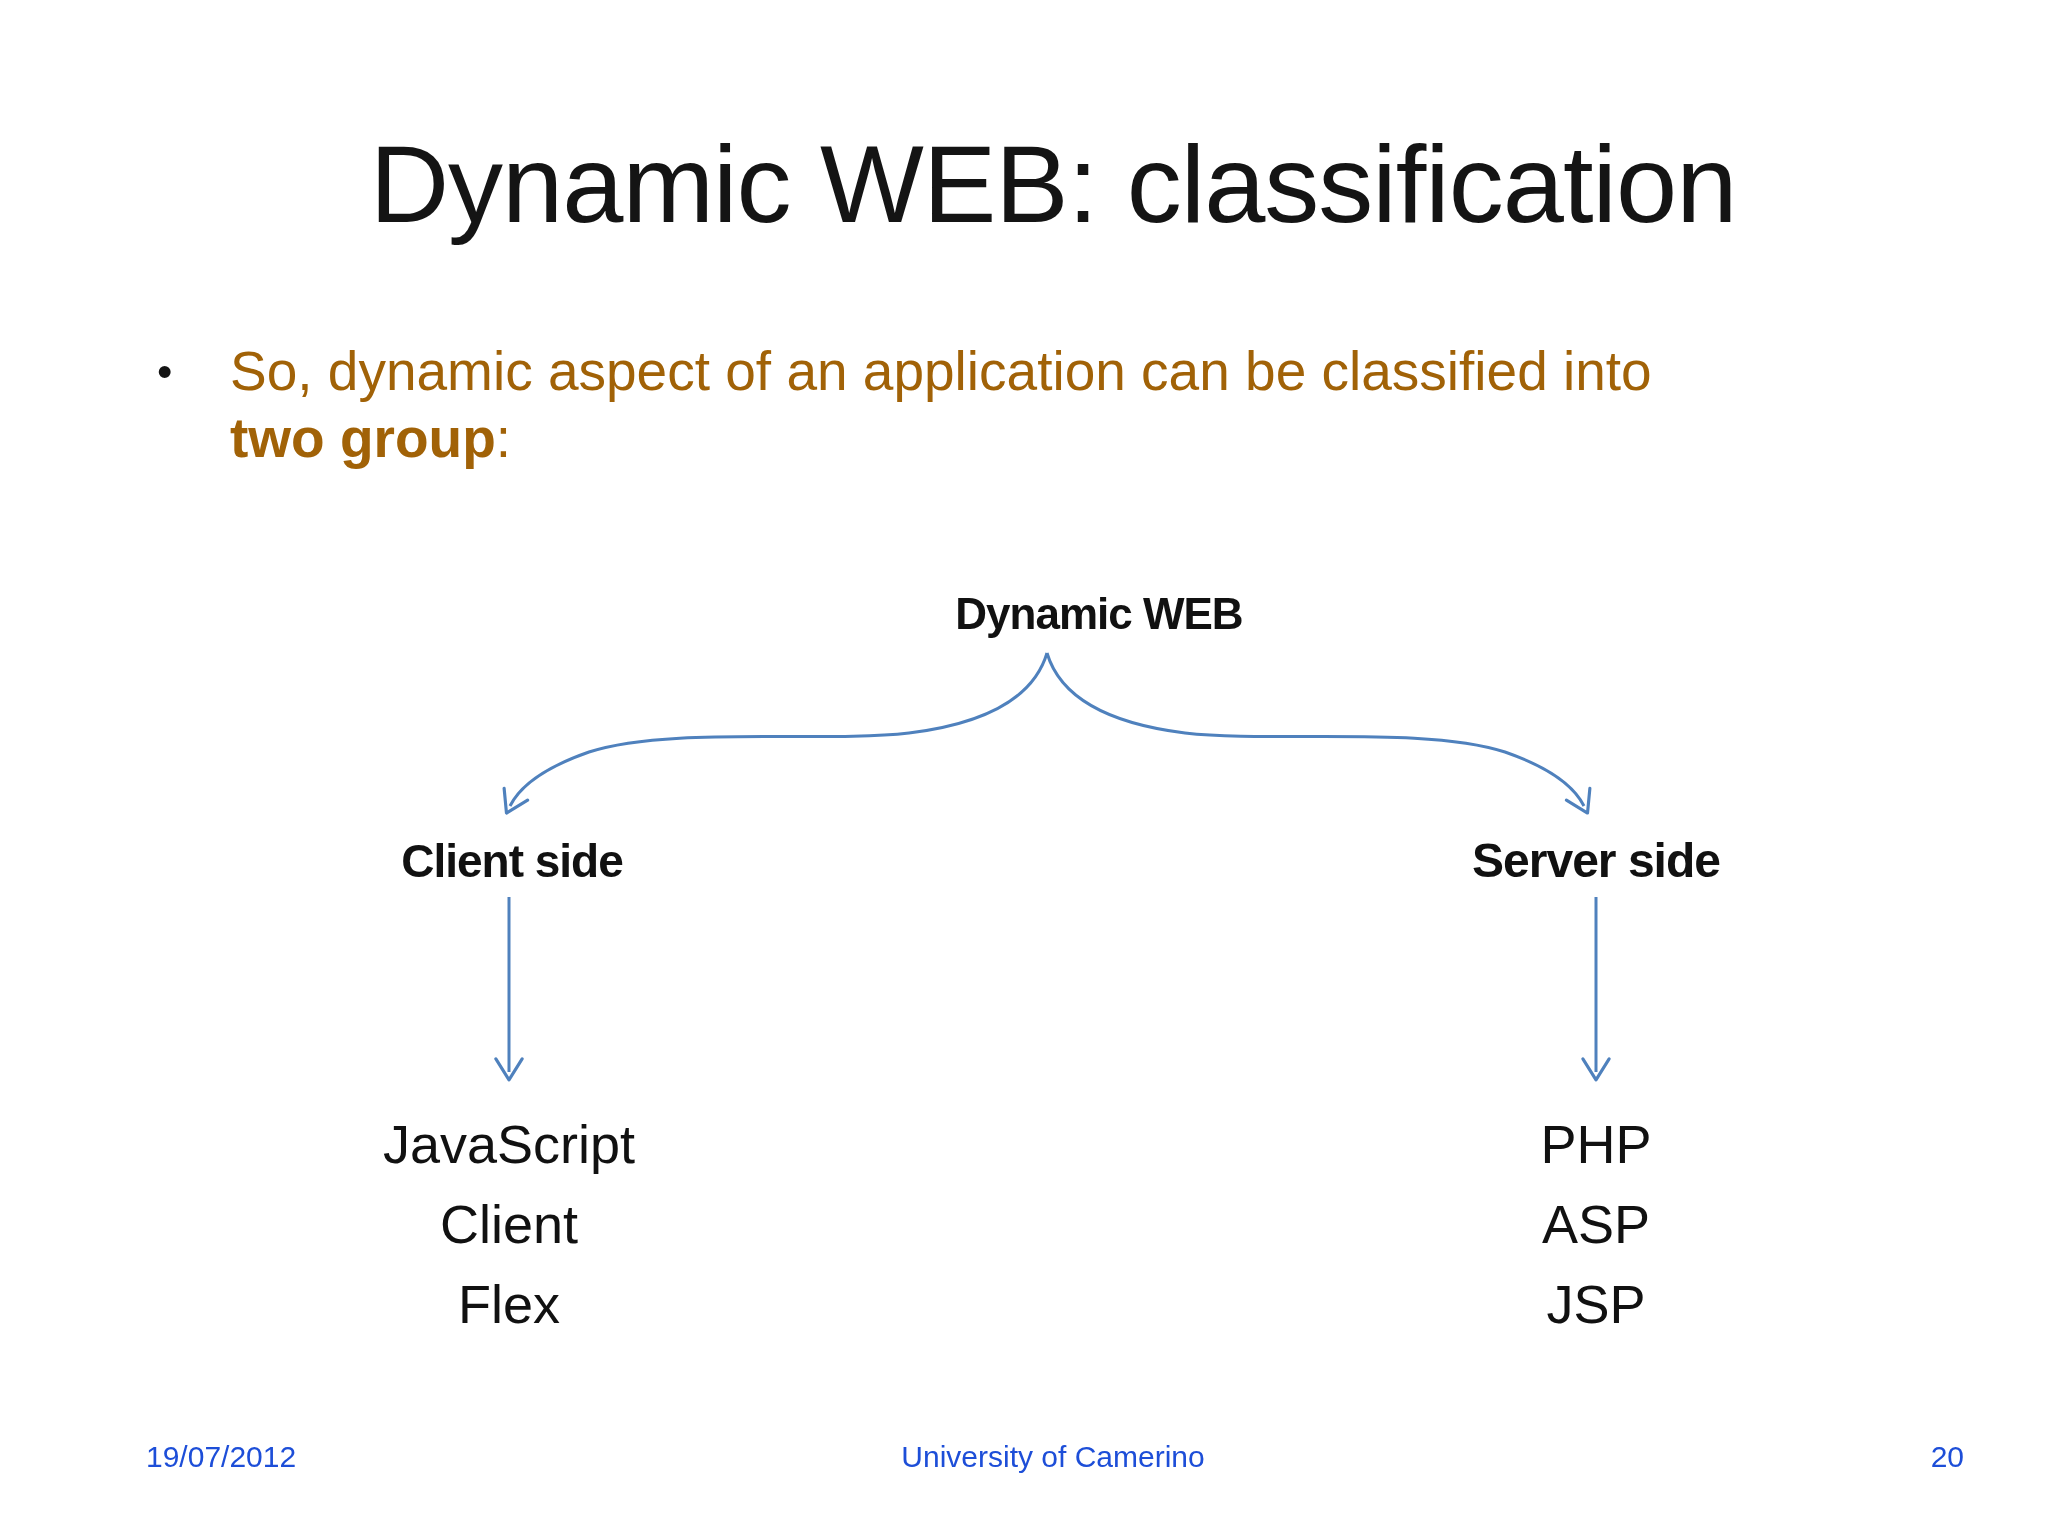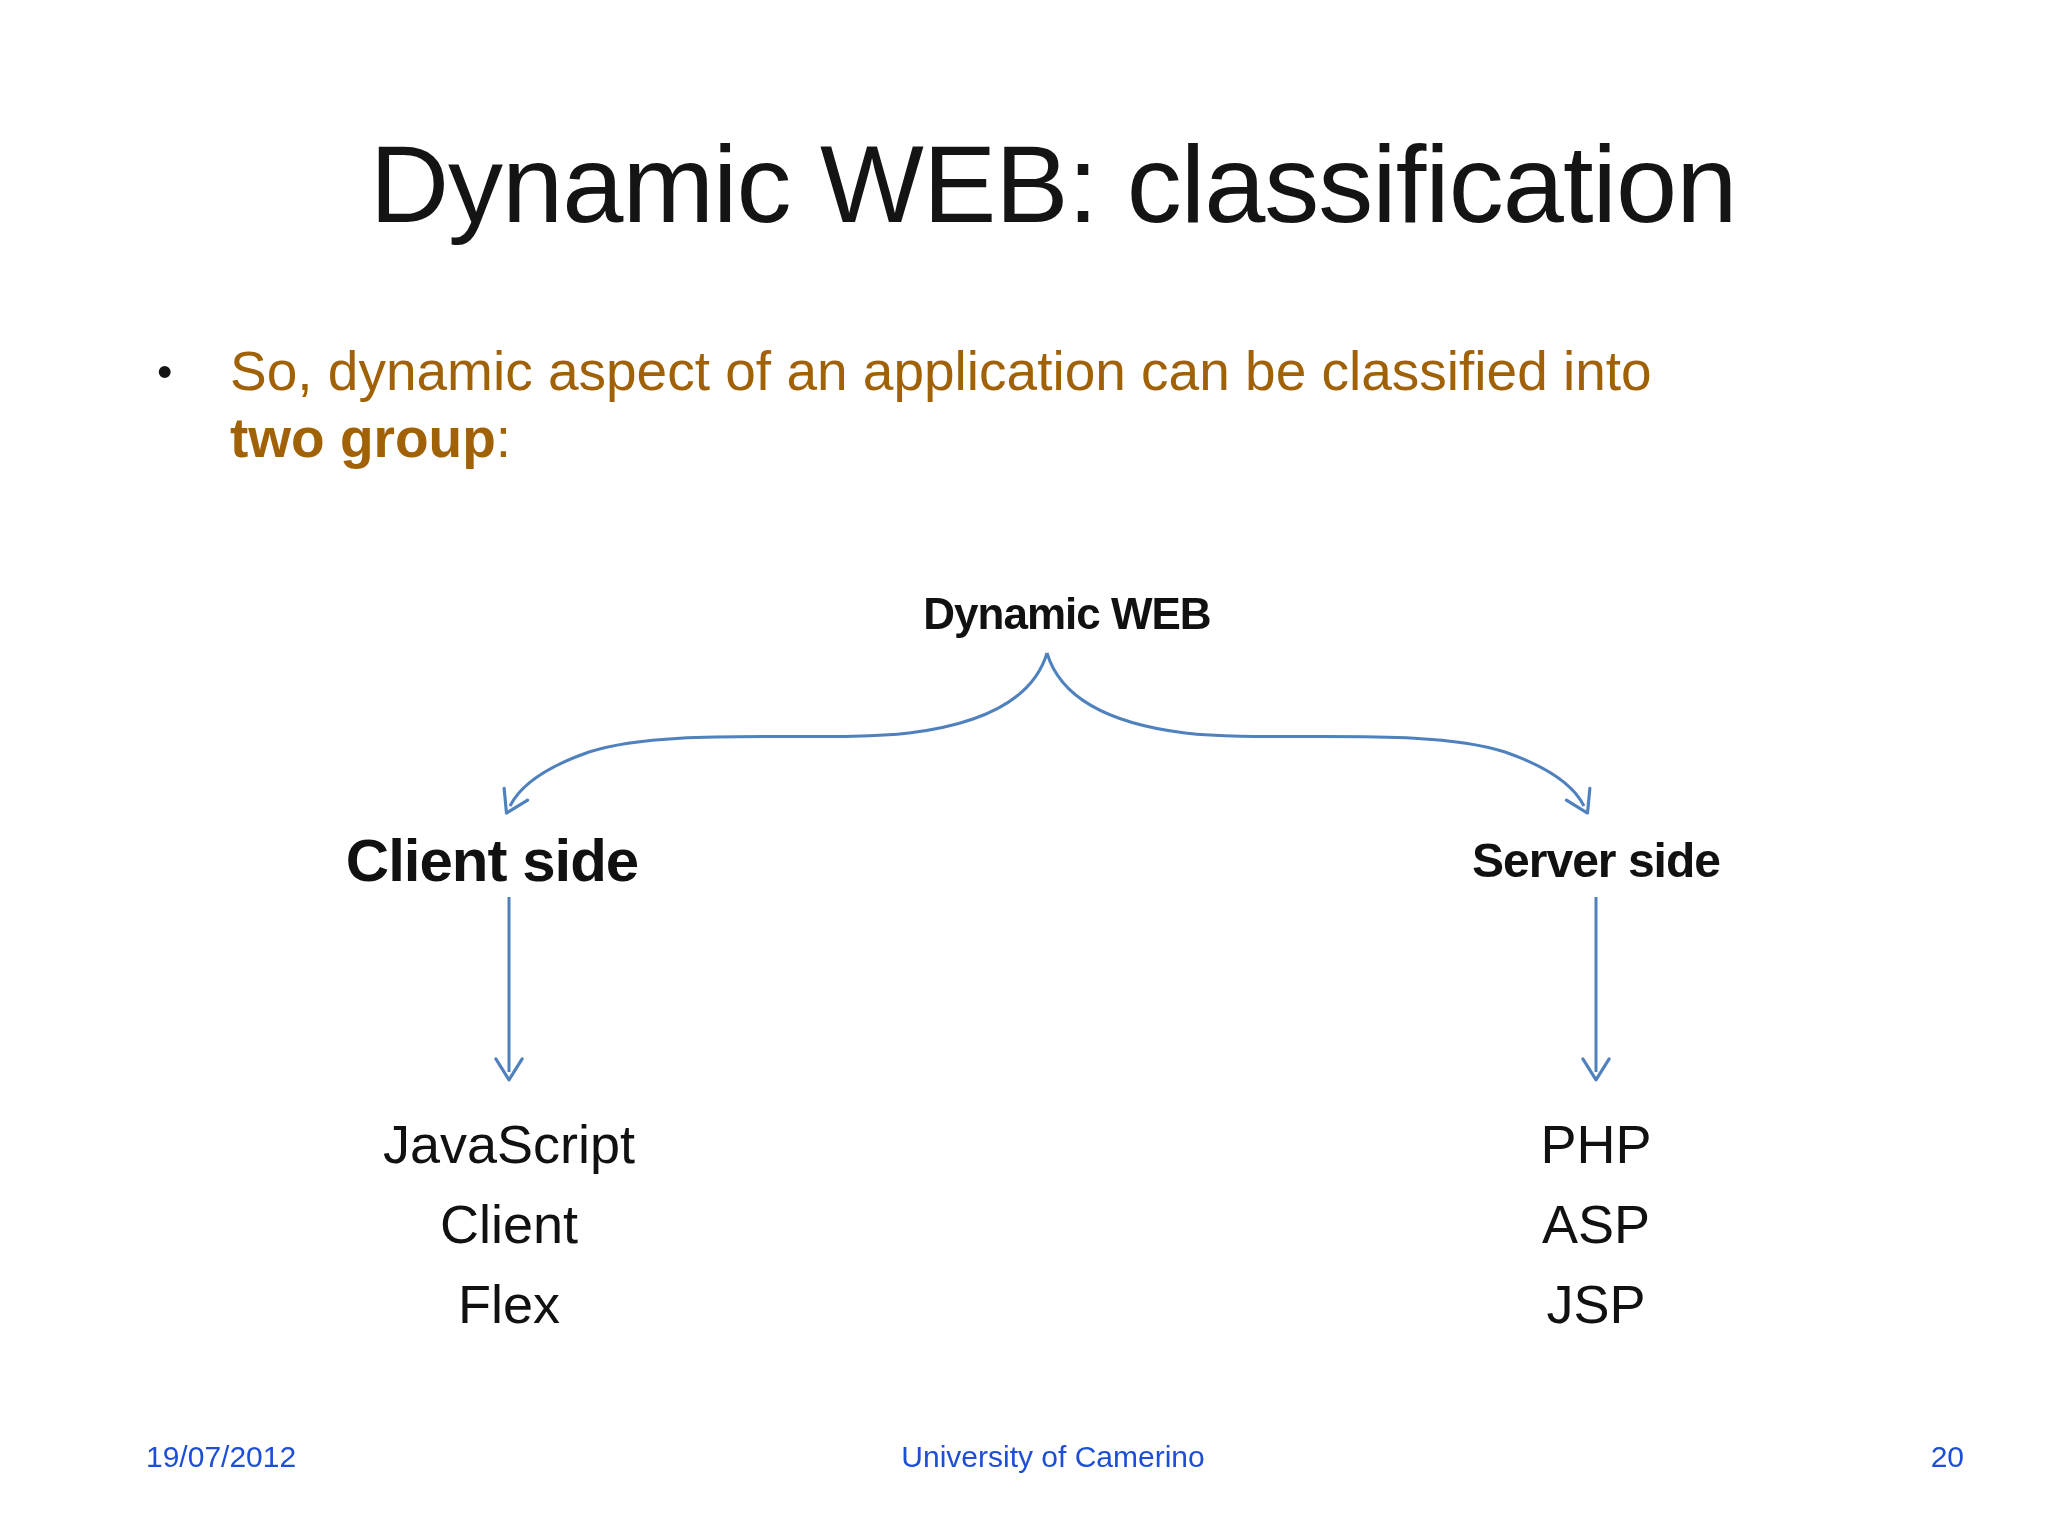--- a/index.html
+++ b/index.html
@@ -56,31 +56,31 @@
   }
   .node-label {
     position: absolute;
     text-align: center;
     font-weight: 700;
     color: #111111;
     letter-spacing: -1px;
     white-space: nowrap;
   }
   .root-label {
-    left: 888px;
+    left: 920px;
     width: 300px;
     top: 588px;
     font-size: 44px;
     line-height: 52px;
   }
   .branch-label-left {
-    left: 313px;
+    left: 333px;
     width: 300px;
     top: 834px;
-    font-size: 60px;
+    font-size: 46px;
     line-height: 54px;
   }
   .branch-label-right {
     left: 1417px;
     width: 300px;
     top: 834px;
     font-size: 48px;
     line-height: 54px;
   }
   .tech-list {

